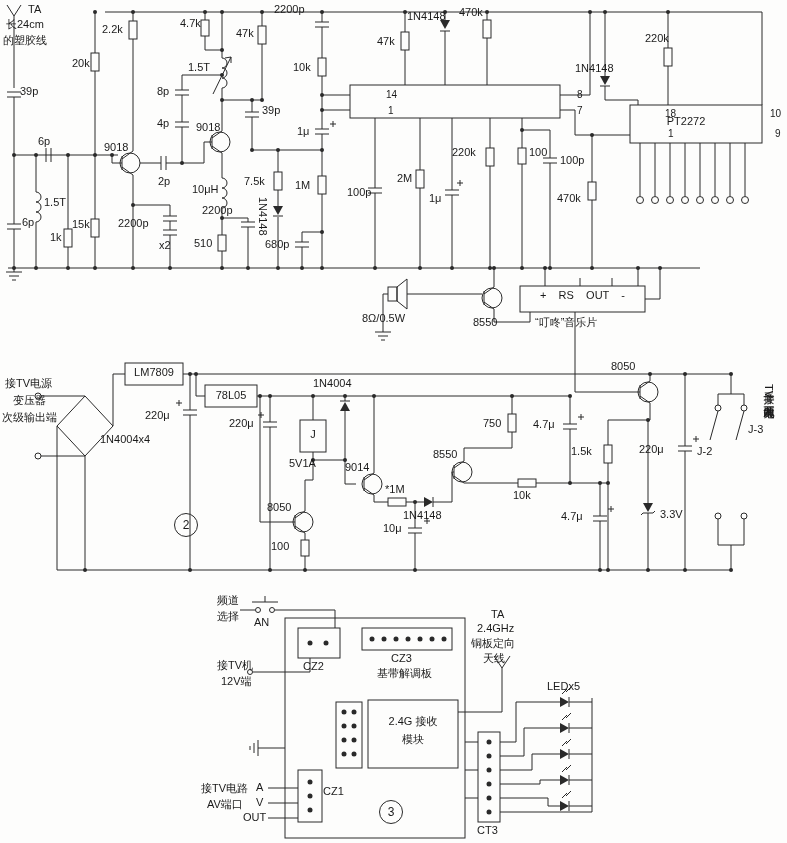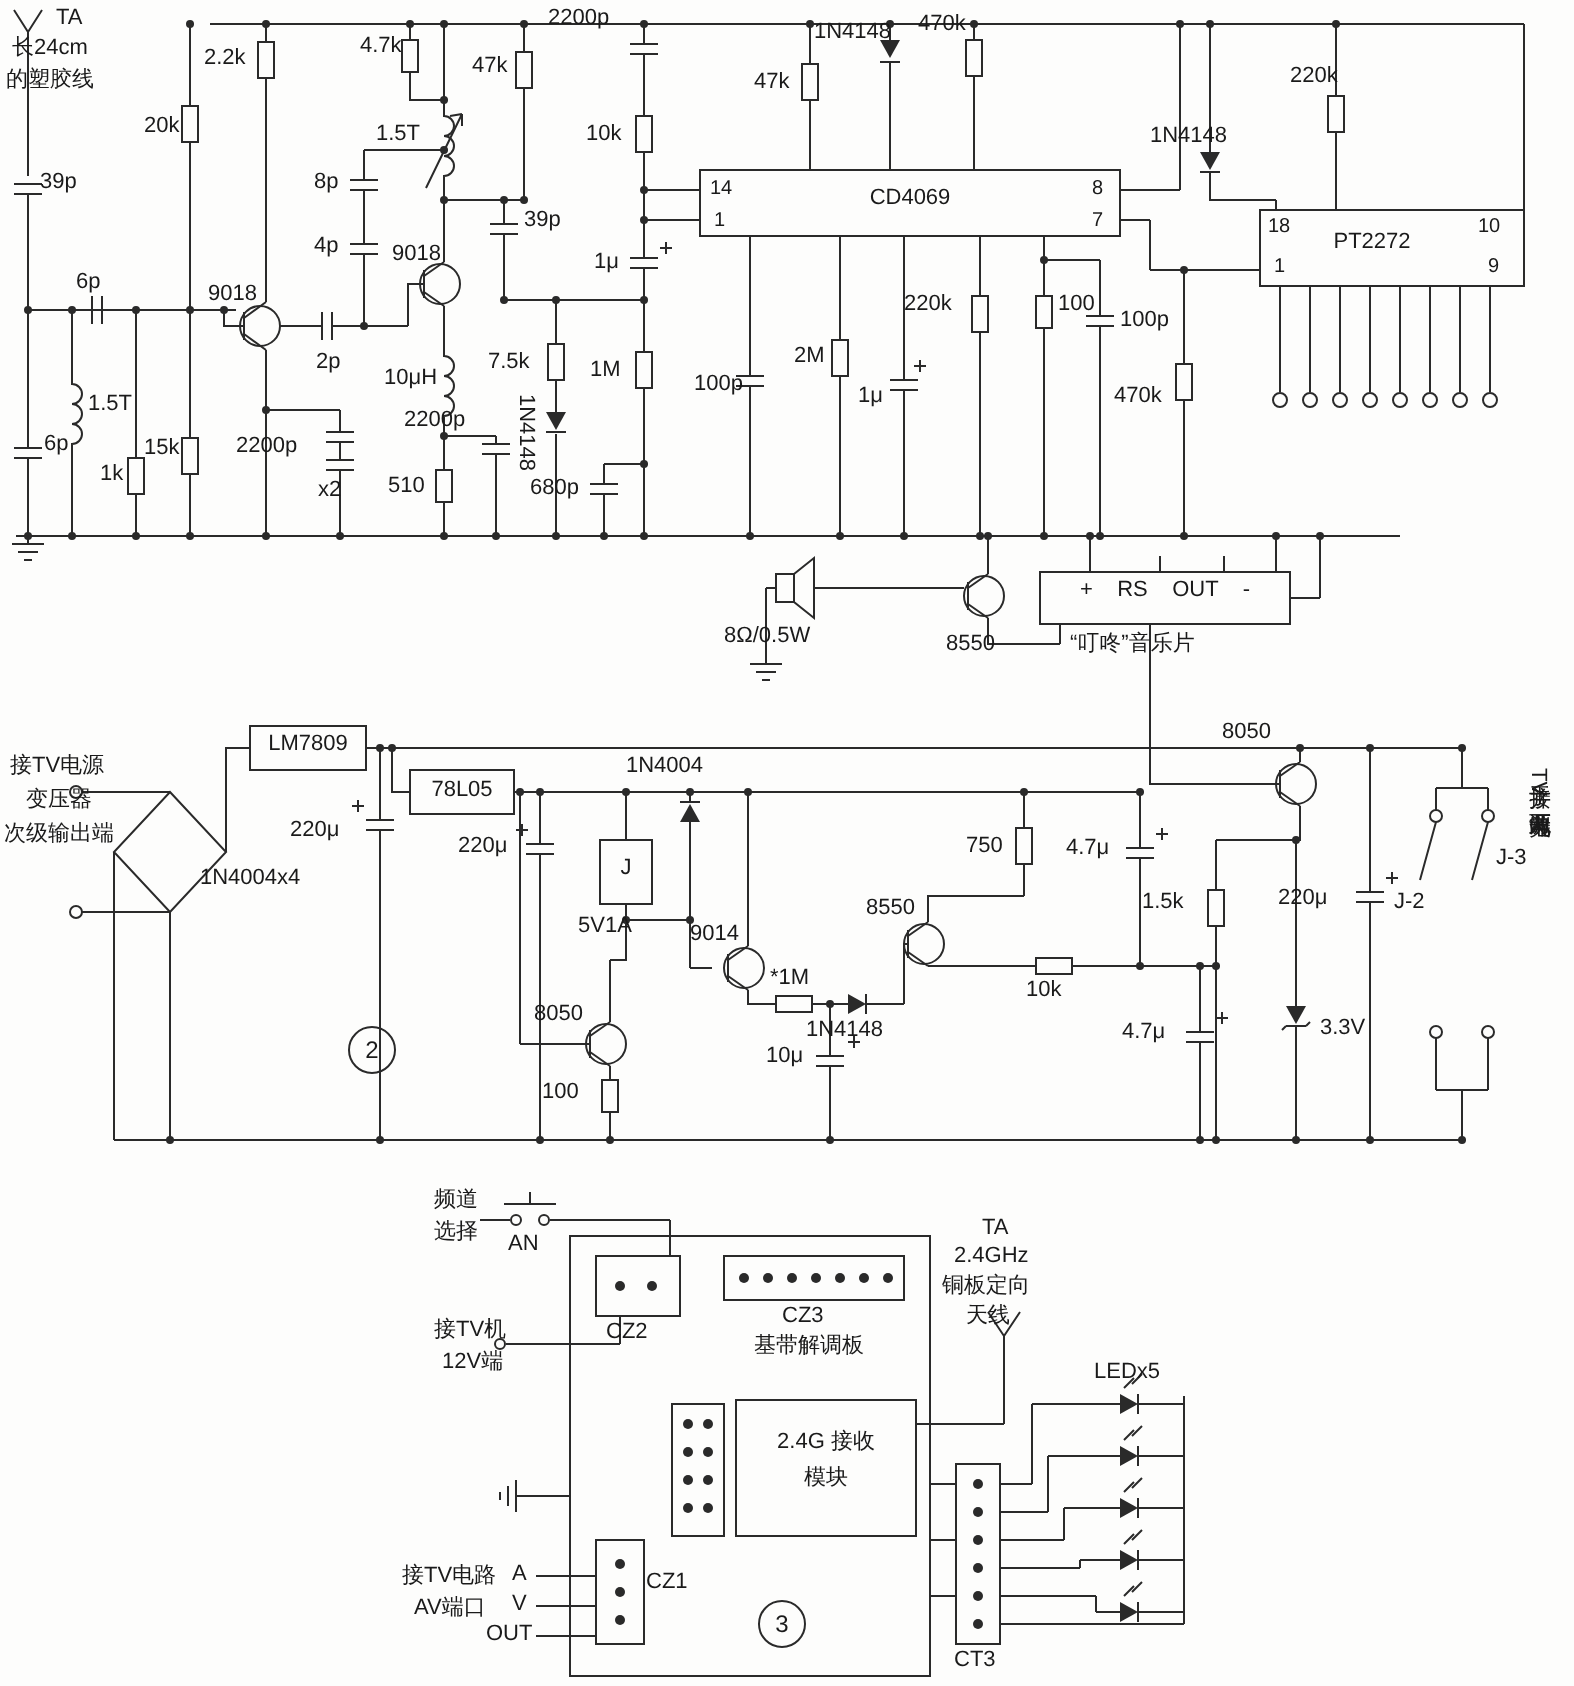--- a/index.html
+++ b/index.html
@@ -3,21 +3,21 @@
 <meta charset="utf-8">
 <style>
   html,body{margin:0;padding:0;background:#fff;}
   #root{position:relative;width:787px;height:843px;background:#fdfdfc;overflow:hidden;
         font-family:"Liberation Sans",sans-serif;color:#1a1a1a;}
   svg.sch{position:absolute;left:0;top:0;}
   svg.sch path,svg.sch rect,svg.sch circle,svg.sch polygon{stroke:#2a2a2a;fill:none;stroke-width:1;}
   svg.sch .f{fill:#2a2a2a;stroke:none;}
   svg.sch .dots{stroke-width:4;stroke-linecap:round;}
   .lbl{position:absolute;font-size:11px;line-height:13px;white-space:nowrap;}
-  .sm{font-size:10px;line-height:11px;}
+  .sm{font-size:10px;line-height:11px;margin-left:31px;}
   .v{writing-mode:vertical-rl;}
   .ctr{text-align:center;}
   .pre{white-space:pre;}
   .circ{position:absolute;width:22px;height:22px;border:1px solid #2a2a2a;border-radius:50%;
         text-align:center;line-height:22px;font-size:12px;}
 </style>
 </head>
 <body>
 
 <div id="root">
@@ -269,21 +269,20 @@
 <div class="lbl" style="left:262px;top:104px">39p</div>
 <div class="lbl" style="left:180px;top:17px">4.7k</div>
 <div class="lbl" style="left:236px;top:27px">47k</div>
 <div class="lbl" style="left:244px;top:175px">7.5k</div>
 <div class="lbl v" style="left:256px;top:197px">1N4148</div>
 <div class="lbl" style="left:274px;top:3px">2200p</div>
 <div class="lbl" style="left:293px;top:61px">10k</div>
 <div class="lbl" style="left:297px;top:125px">1μ</div>
 <div class="lbl" style="left:295px;top:179px">1M</div>
 <div class="lbl" style="left:265px;top:238px">680p</div>
-<div class="lbl ctr" style="left:350px;top:93px;width:210px">CD4069</div>
 <div class="lbl sm" style="left:355px;top:89px">14</div>
 <div class="lbl sm" style="left:357px;top:105px">1</div>
 <div class="lbl sm" style="left:546px;top:89px">8</div>
 <div class="lbl sm" style="left:546px;top:105px">7</div>
 <div class="lbl" style="left:377px;top:35px">47k</div>
 <div class="lbl" style="left:407px;top:10px">1N4148</div>
 <div class="lbl" style="left:459px;top:6px">470k</div>
 <div class="lbl" style="left:347px;top:186px">100p</div>
 <div class="lbl" style="left:397px;top:172px">2M</div>
 <div class="lbl" style="left:429px;top:192px">1μ</div>

